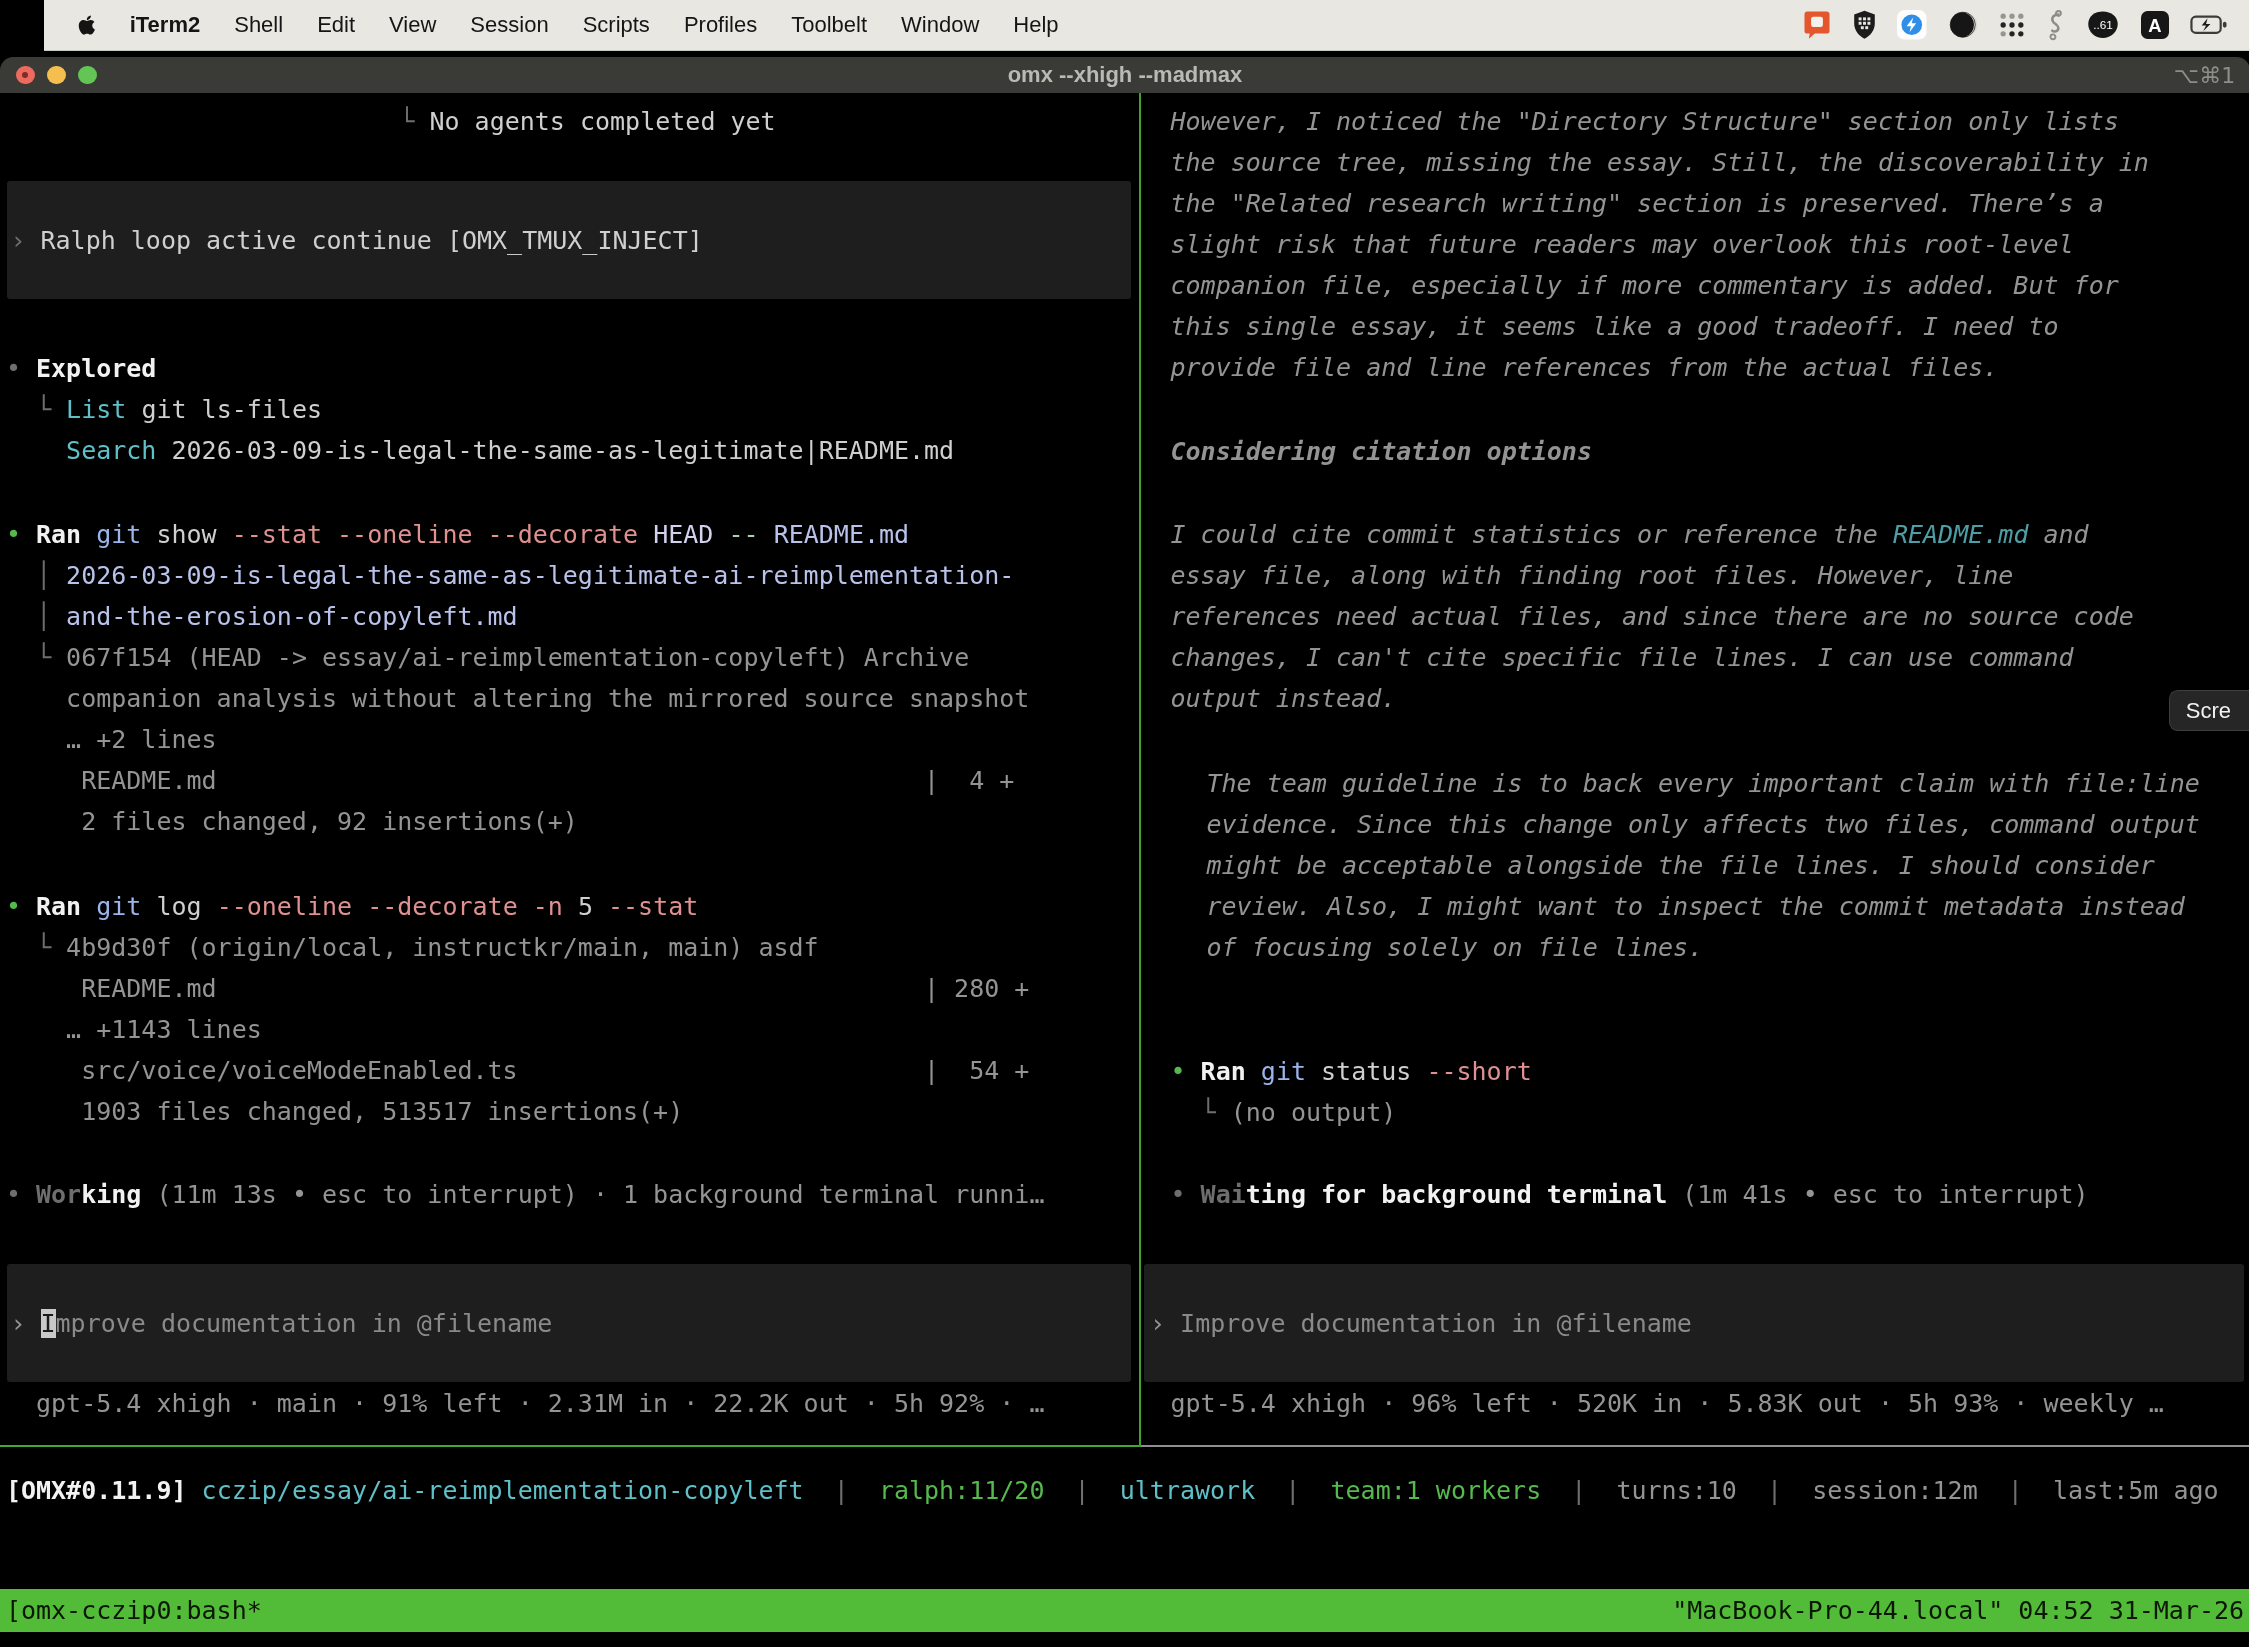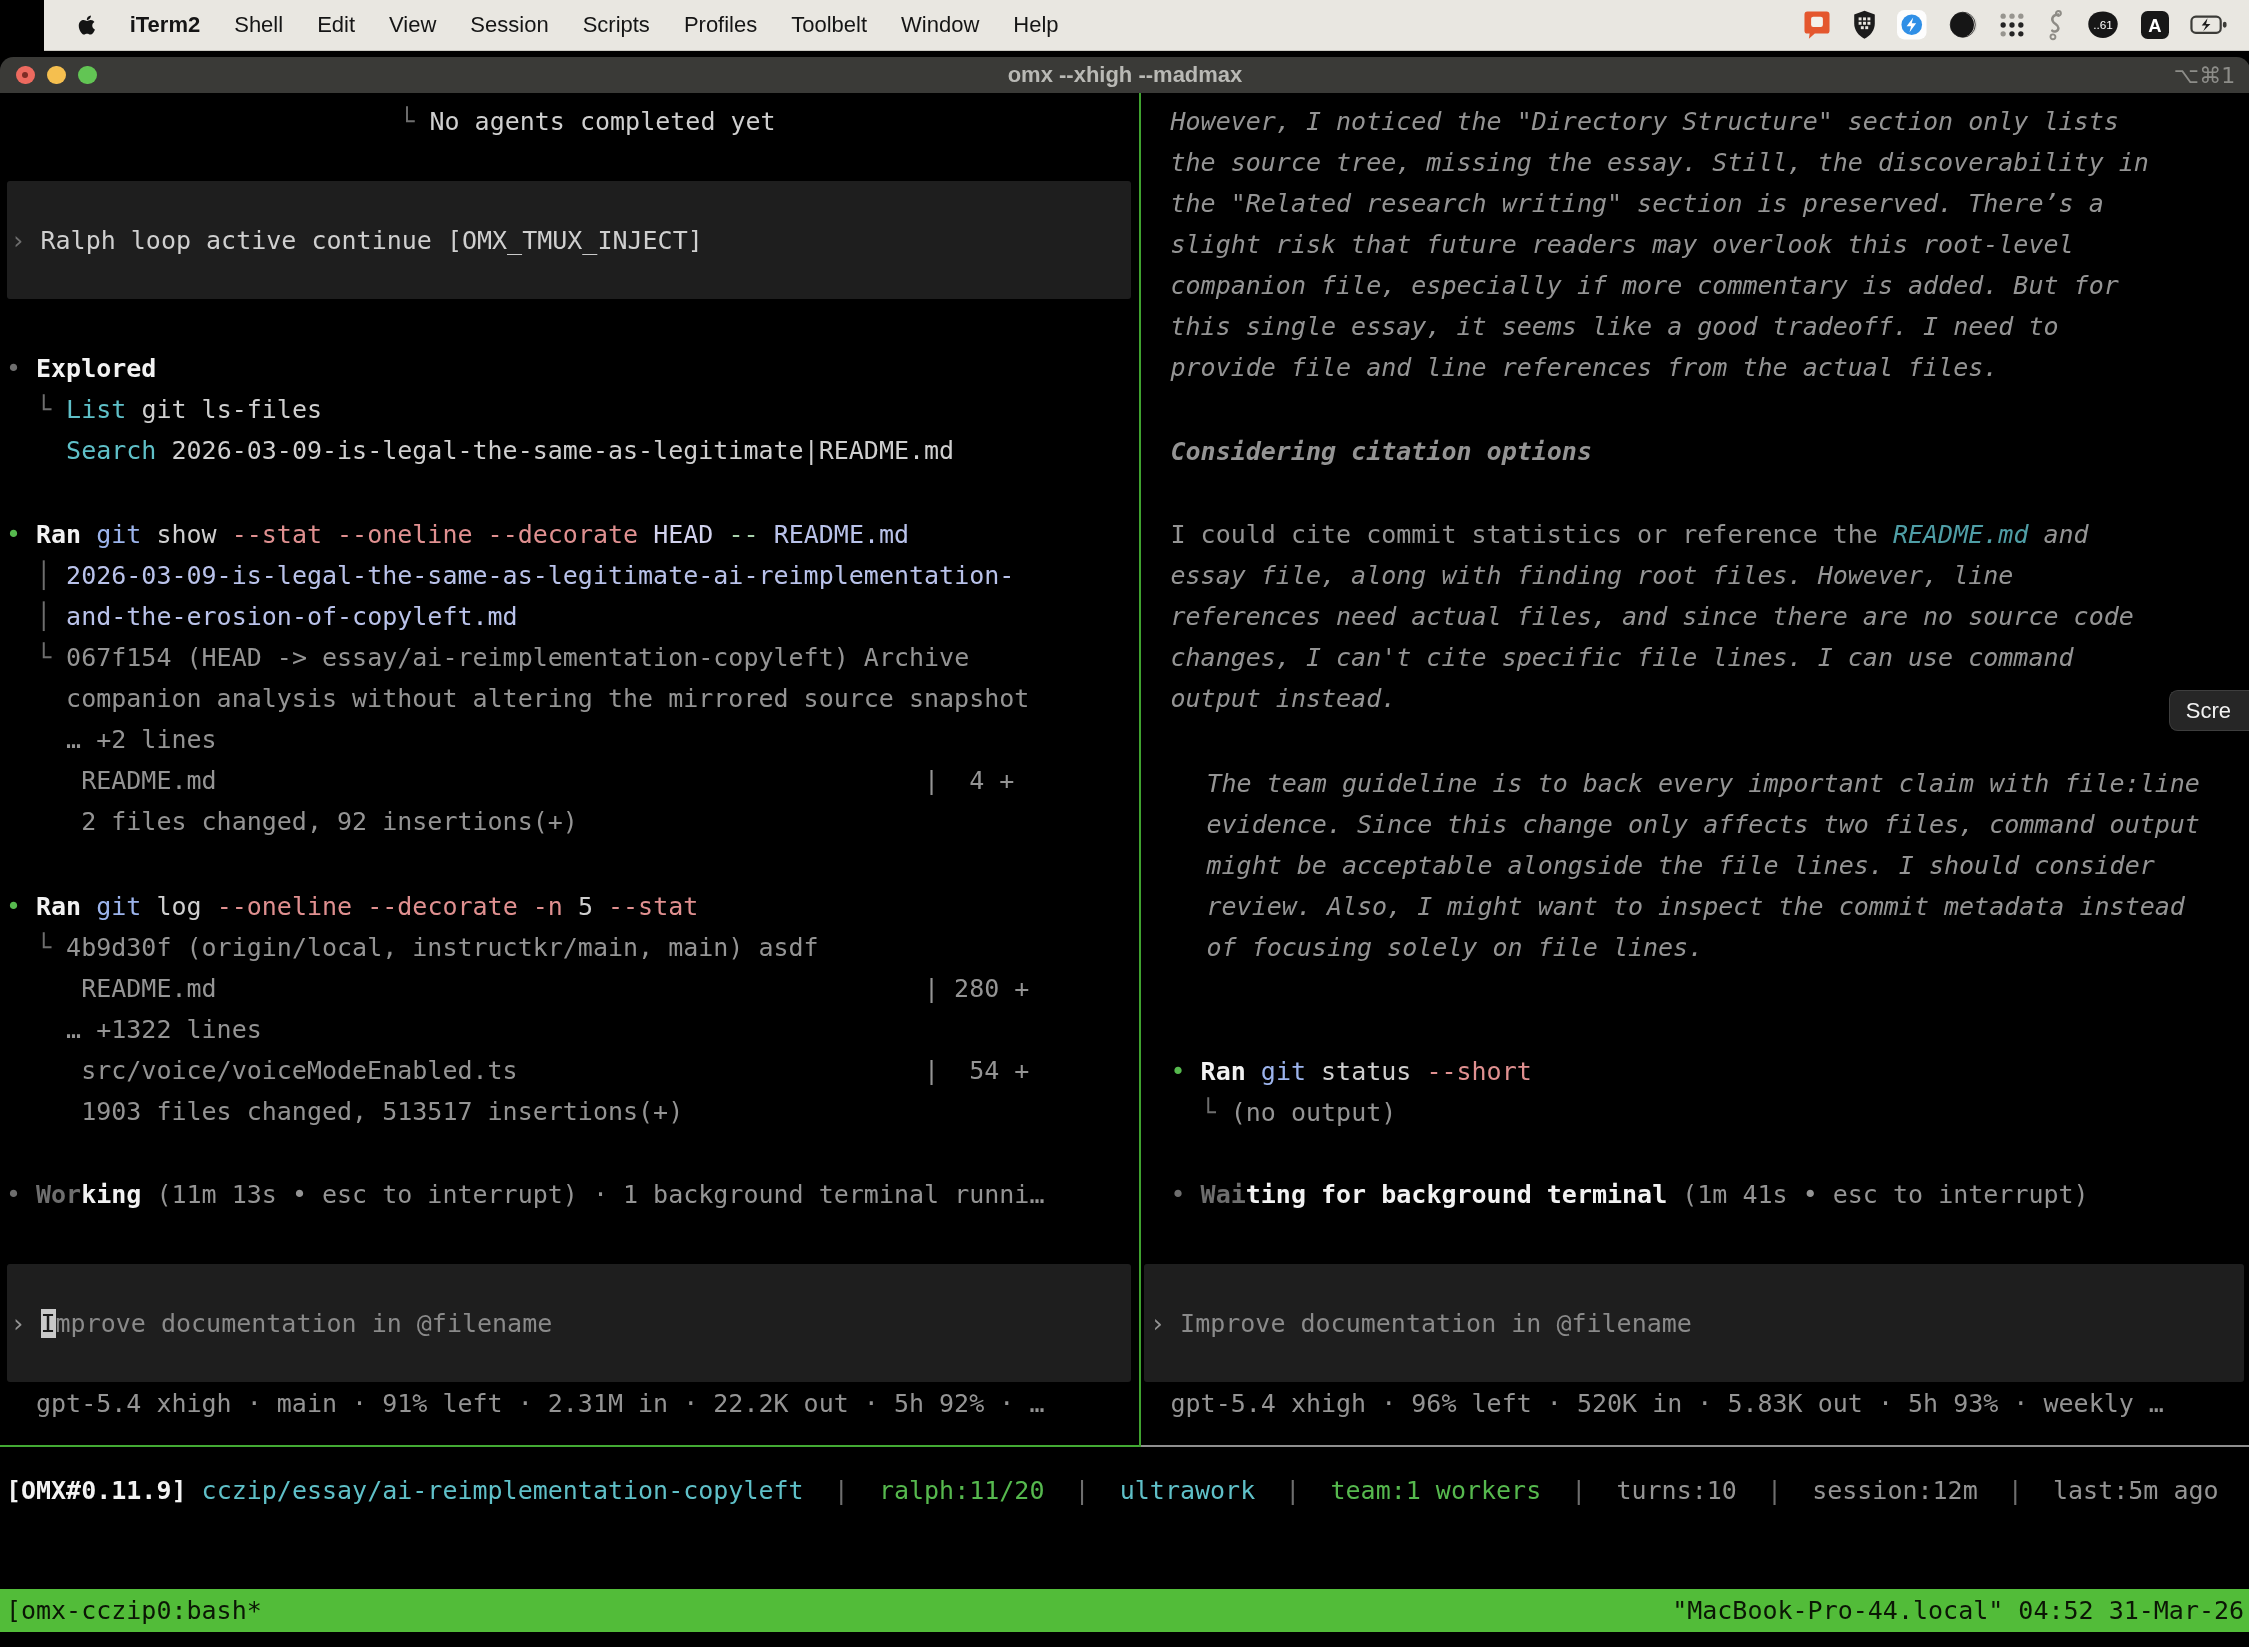--- a/index.html
+++ b/index.html
@@ -208,21 +208,21 @@
           <div class="tline"><span style="color: rgb(110, 110, 110);">  └ </span><span style="color: rgb(148, 148, 148);">067f154 (HEAD -&gt; essay/ai-reimplementation-copyleft) Archive</span></div>
           <div class="tline"><span style="color: rgb(148, 148, 148);">    companion analysis without altering the mirrored source snapshot</span></div>
           <div class="tline"><span style="color: rgb(148, 148, 148);">    … +2 lines</span></div>
           <div class="tline"><span style="color: rgb(148, 148, 148);">     README.md                                               |  4 +</span></div>
           <div class="tline"><span style="color: rgb(148, 148, 148);">     2 files changed, 92 insertions(+)</span></div>
         </div>
         <div class="blk" style="top: 793px;">
           <div class="tline"><span style="color: rgb(86, 185, 78);">• </span><span style="color: rgb(242, 242, 242); font-weight: bold;">Ran</span><span style="color: rgb(207, 207, 207);"> </span><span style="color: rgb(156, 180, 236);">git</span><span style="color: rgb(207, 207, 207);"> log </span><span style="color: rgb(224, 144, 144);">--oneline</span><span style="color: rgb(207, 207, 207);"> </span><span style="color: rgb(224, 144, 144);">--decorate</span><span style="color: rgb(207, 207, 207);"> </span><span style="color: rgb(224, 144, 144);">-n</span><span style="color: rgb(207, 207, 207);"> 5 </span><span style="color: rgb(224, 144, 144);">--stat</span></div>
           <div class="tline"><span style="color: rgb(110, 110, 110);">  └ </span><span style="color: rgb(148, 148, 148);">4b9d30f (origin/local, instructkr/main, main) asdf</span></div>
           <div class="tline"><span style="color: rgb(148, 148, 148);">     README.md                                               | 280 +</span></div>
-          <div class="tline"><span style="color: rgb(148, 148, 148);">    … +1322 lines</span></div>
+          <div class="tline"><span style="color: rgb(148, 148, 148);">    … +1143 lines</span></div>
           <div class="tline"><span style="color: rgb(148, 148, 148);">     src/voice/voiceModeEnabled.ts                           |  54 +</span></div>
           <div class="tline"><span style="color: rgb(148, 148, 148);">     1903 files changed, 513517 insertions(+)</span></div>
         </div>
         <div class="blk" style="top: 1081px;">
           <div class="tline"><span style="color: rgb(110, 110, 110);">• </span><span style="color: rgb(110, 110, 110); font-weight: bold;">Wor</span><span style="color: rgb(242, 242, 242); font-weight: bold;">king</span><span style="color: rgb(148, 148, 148);"> (11m 13s • esc to interrupt) · 1 background terminal runni…</span></div>
         </div>
         <div class="blk pbox" style="top: 1171px; height: 118px;">
           <div class="tline"><span style="color: rgb(148, 148, 148);">› </span><span class="cur">I</span><span style="color: rgb(138, 138, 138);">mprove documentation in @filename</span></div>
         </div>
         <div class="blk" style="top: 1290px;">
@@ -237,21 +237,21 @@
           <div class="tline"><span style="color: rgb(148, 148, 148); font-style: italic;">the "Related research writing" section is preserved. There’s a</span></div>
           <div class="tline"><span style="color: rgb(148, 148, 148); font-style: italic;">slight risk that future readers may overlook this root-level</span></div>
           <div class="tline"><span style="color: rgb(148, 148, 148); font-style: italic;">companion file, especially if more commentary is added. But for</span></div>
           <div class="tline"><span style="color: rgb(148, 148, 148); font-style: italic;">this single essay, it seems like a good tradeoff. I need to</span></div>
           <div class="tline"><span style="color: rgb(148, 148, 148); font-style: italic;">provide file and line references from the actual files.</span></div>
         </div>
         <div class="blk" style="top: 338px;">
           <div class="tline"><span style="color: rgb(148, 148, 148); font-weight: bold; font-style: italic;">Considering citation options</span></div>
         </div>
         <div class="blk" style="top: 421px;">
-          <div class="tline"><span style="color: rgb(148, 148, 148); ">I could cite commit statistics or reference the </span><span style="color: rgb(79, 158, 166); font-style: italic;">README.md</span><span style="color: rgb(148, 148, 148); font-style: italic;"> and</span></div>
+          <div class="tline"><span style="color: rgb(148, 148, 148); font-style: italic;">I could cite commit statistics or reference the </span><span style="color: rgb(79, 158, 166); font-style: italic;">README.md</span><span style="color: rgb(148, 148, 148); font-style: italic;"> and</span></div>
           <div class="tline"><span style="color: rgb(148, 148, 148); font-style: italic;">essay file, along with finding root files. However, line</span></div>
           <div class="tline"><span style="color: rgb(148, 148, 148); font-style: italic;">references need actual files, and since there are no source code</span></div>
           <div class="tline"><span style="color: rgb(148, 148, 148); font-style: italic;">changes, I can't cite specific file lines. I can use command</span></div>
           <div class="tline"><span style="color: rgb(148, 148, 148); font-style: italic;">output instead.</span></div>
         </div>
         <div class="blk" style="top: 670px; margin-left: 36px;">
           <div class="tline"><span style="color: rgb(148, 148, 148); font-style: italic;">The team guideline is to back every important claim with file:line</span></div>
           <div class="tline"><span style="color: rgb(148, 148, 148); font-style: italic;">evidence. Since this change only affects two files, command output</span></div>
           <div class="tline"><span style="color: rgb(148, 148, 148); font-style: italic;">might be acceptable alongside the file lines. I should consider</span></div>
           <div class="tline"><span style="color: rgb(148, 148, 148); font-style: italic;">review. Also, I might want to inspect the commit metadata instead</span></div>

